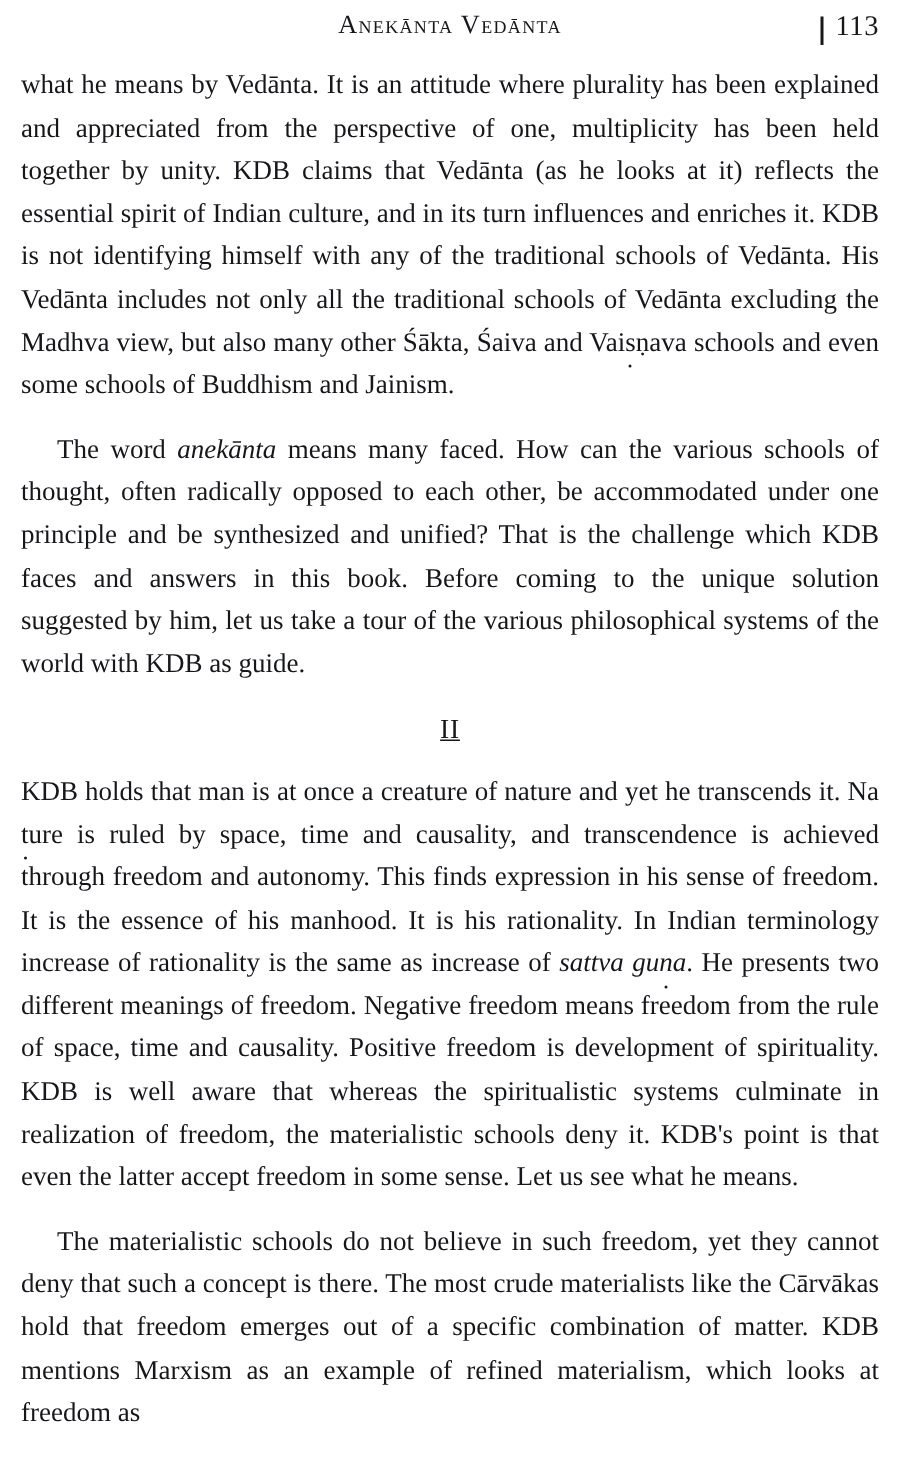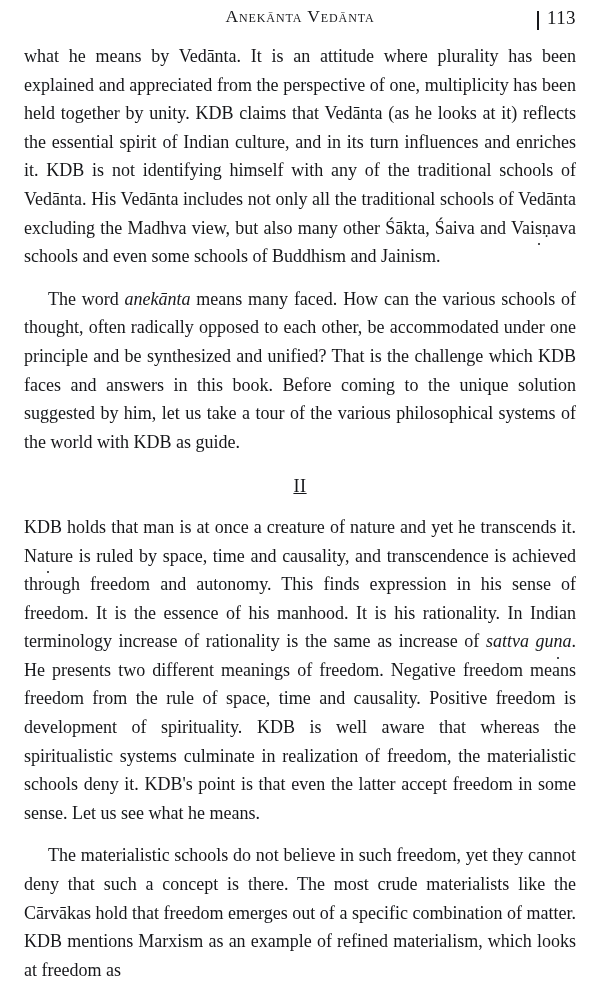--- a/index.html
+++ b/index.html
@@ -11,21 +11,21 @@
     width: 600px;
     height: 985px;
     font-family: "Liberation Serif", serif;
     color: #16171a;
     overflow: hidden;
   }
   .page {
     width: 600px;
     height: 985px;
     box-sizing: border-box;
-    padding: 0 24px;
+    padding: 0 14px;
     position: relative;
   }
   .running-head {
     display: flex;
     align-items: baseline;
     justify-content: center;
     position: relative;
     height: 38px;
     padding-top: 6px;
     box-sizing: border-box;

